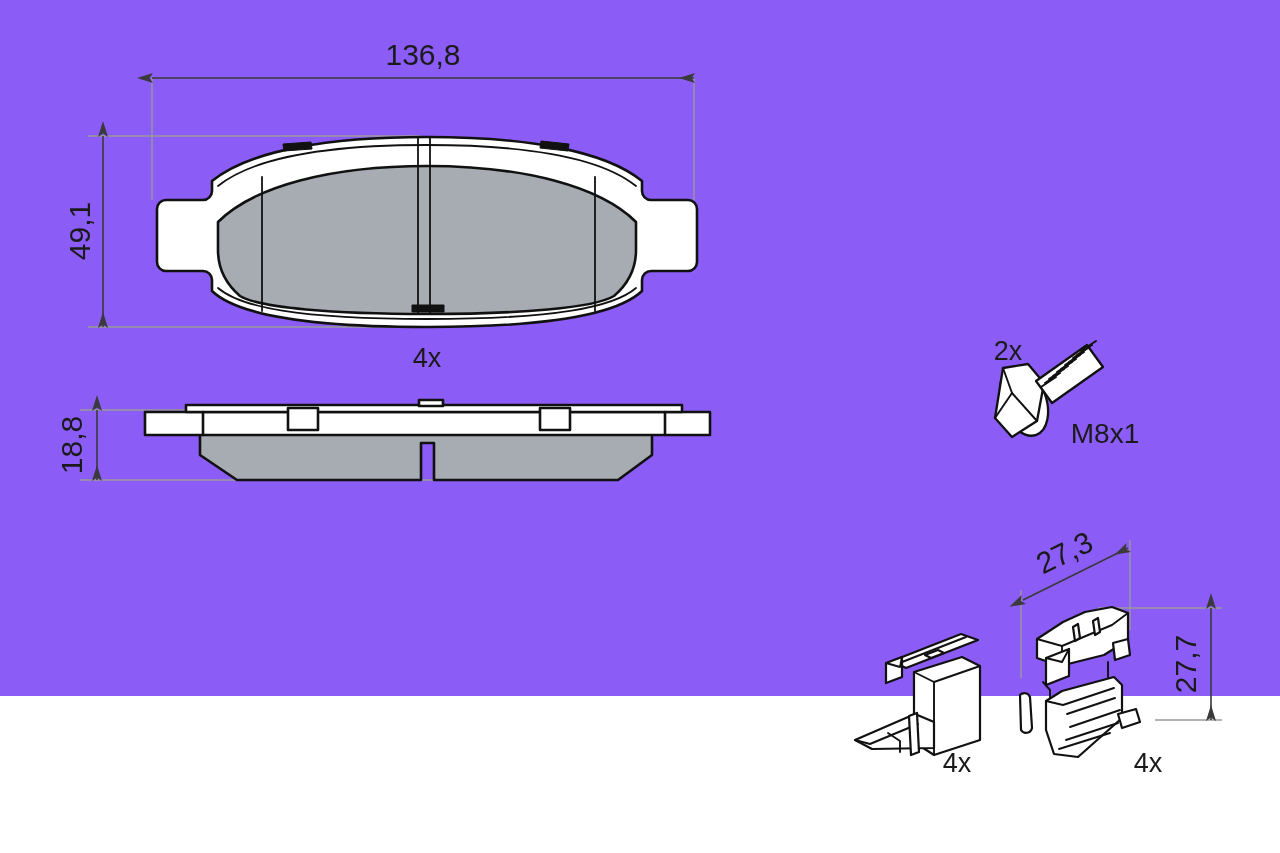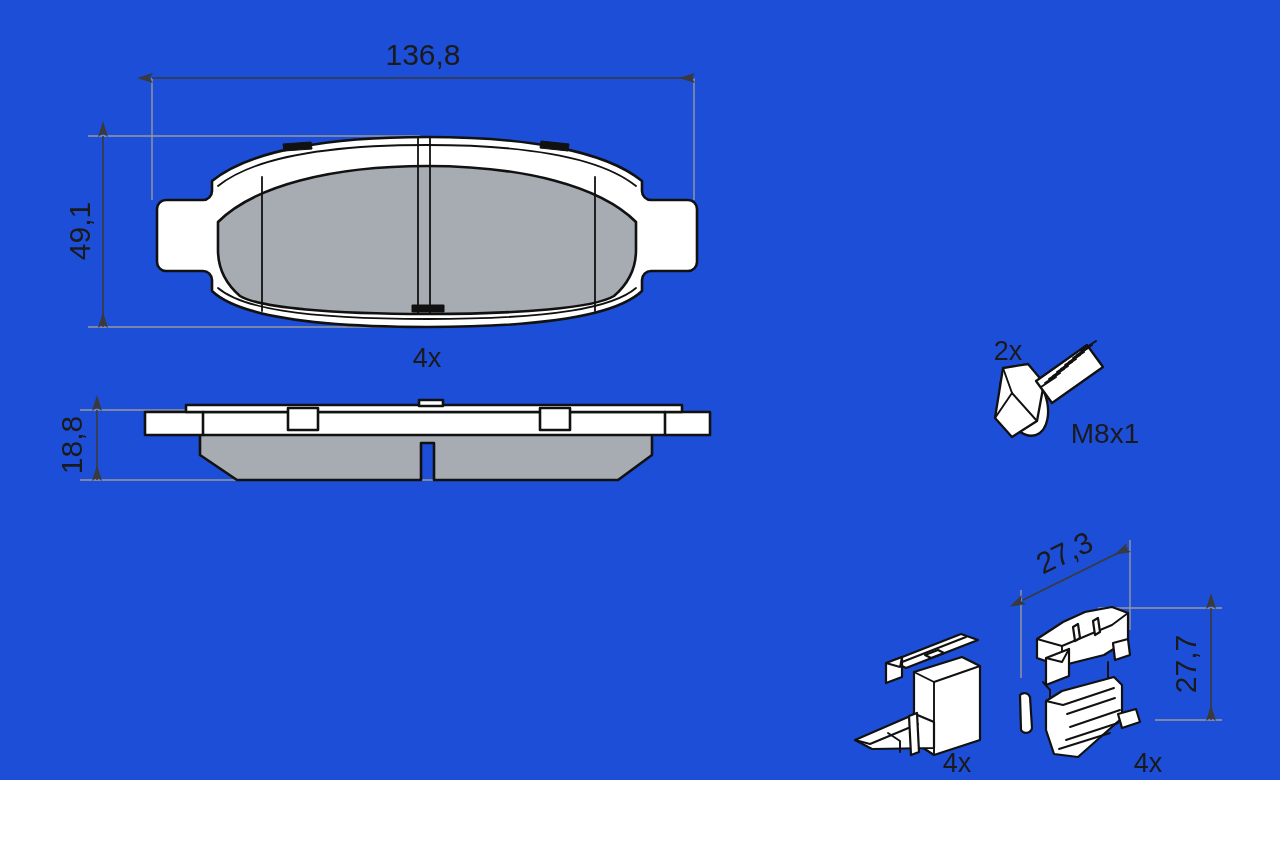--- a/index.html
+++ b/index.html
@@ -10,22 +10,22 @@
   }
   body {
     width: 1280px;
     height: 853px;
     overflow: hidden;
     font-family: "Liberation Sans", sans-serif;
   }
   #drawing-root {
     position: relative;
     width: 1280px;
-    height: 780px;
-    background: #1d4ed8;
+    height: 696px;
+    background: #8b5cf6;
   }
   svg#tech-svg {
     display: block;
     width: 1280px;
     height: 853px;
   }
   .dim-text {
     font-family: "Liberation Sans", sans-serif;
     font-size: 30px;
     fill: #1a1a1a;

